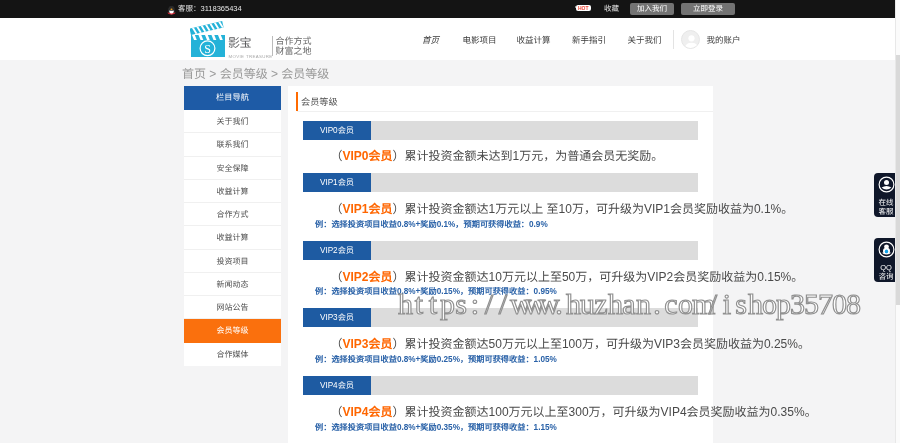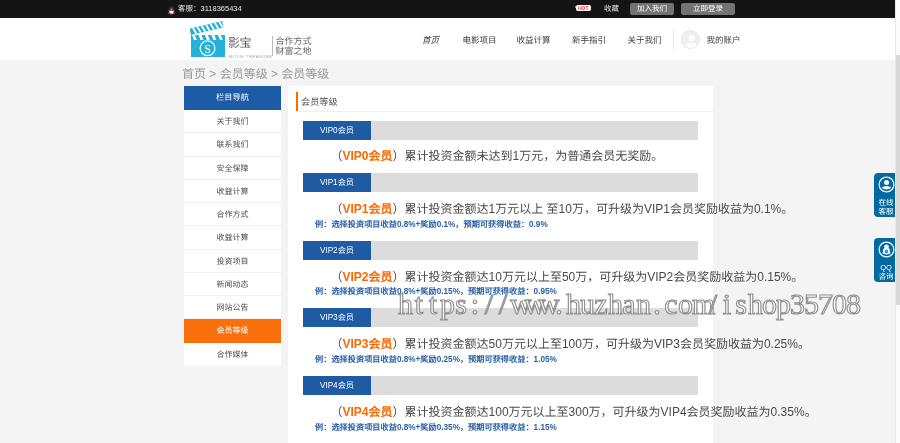--- a/index.html
+++ b/index.html
@@ -42,21 +42,21 @@
   .viplabel { position:absolute; left:0; top:0; width:68px; height:19px; background:#1e5ba2; color:#fff; font-size:8.2px; line-height:19px; text-align:center; }
   .desc { position:absolute; left:21.5px; font-size:12px; color:#4a4a4a; line-height:13px; white-space:nowrap;margin-left:21px; }
   .desc b.o { color:#f60; font-weight:bold; }
   .ex { position:absolute; left:27px; font-size:8.2px; color:#2a62a8; font-weight:bold; line-height:13px; white-space:nowrap; }
 
   
   #wm { left:398px; top:287px; font-family:"Liberation Serif", serif; font-size:30px; color:rgba(255,255,255,0.85); -webkit-text-stroke:1.15px #909090; white-space:nowrap; z-index:50; }
   #wm span { display:inline-block; width:14px; text-align:center; }
 
   
-  .fbtn { position:absolute; left:873.5px; width:25px; height:44px; background:#0369a1; border-radius:4px; z-index:60; text-align:center; }
+  .fbtn { position:absolute; left:873.5px; width:25px; height:44px; background:#0f172a; border-radius:4px; z-index:60; text-align:center; }
   .fbtn .ft { color:#fff; font-size:7.5px; line-height:9px; margin-top:1px; }
 
   
   #sbtrack { left:895px; top:0; width:5px; height:443px; background:#fbfbfb; border-left:1px solid #e8e8e8; z-index:70; }
   #sbthumb { left:896px; top:55px; width:4px; height:250px; background:#d9d9d9; z-index:71; }
 </style>
 </head>
 <body>
 
   <div id="topbar" class="abs"></div>

